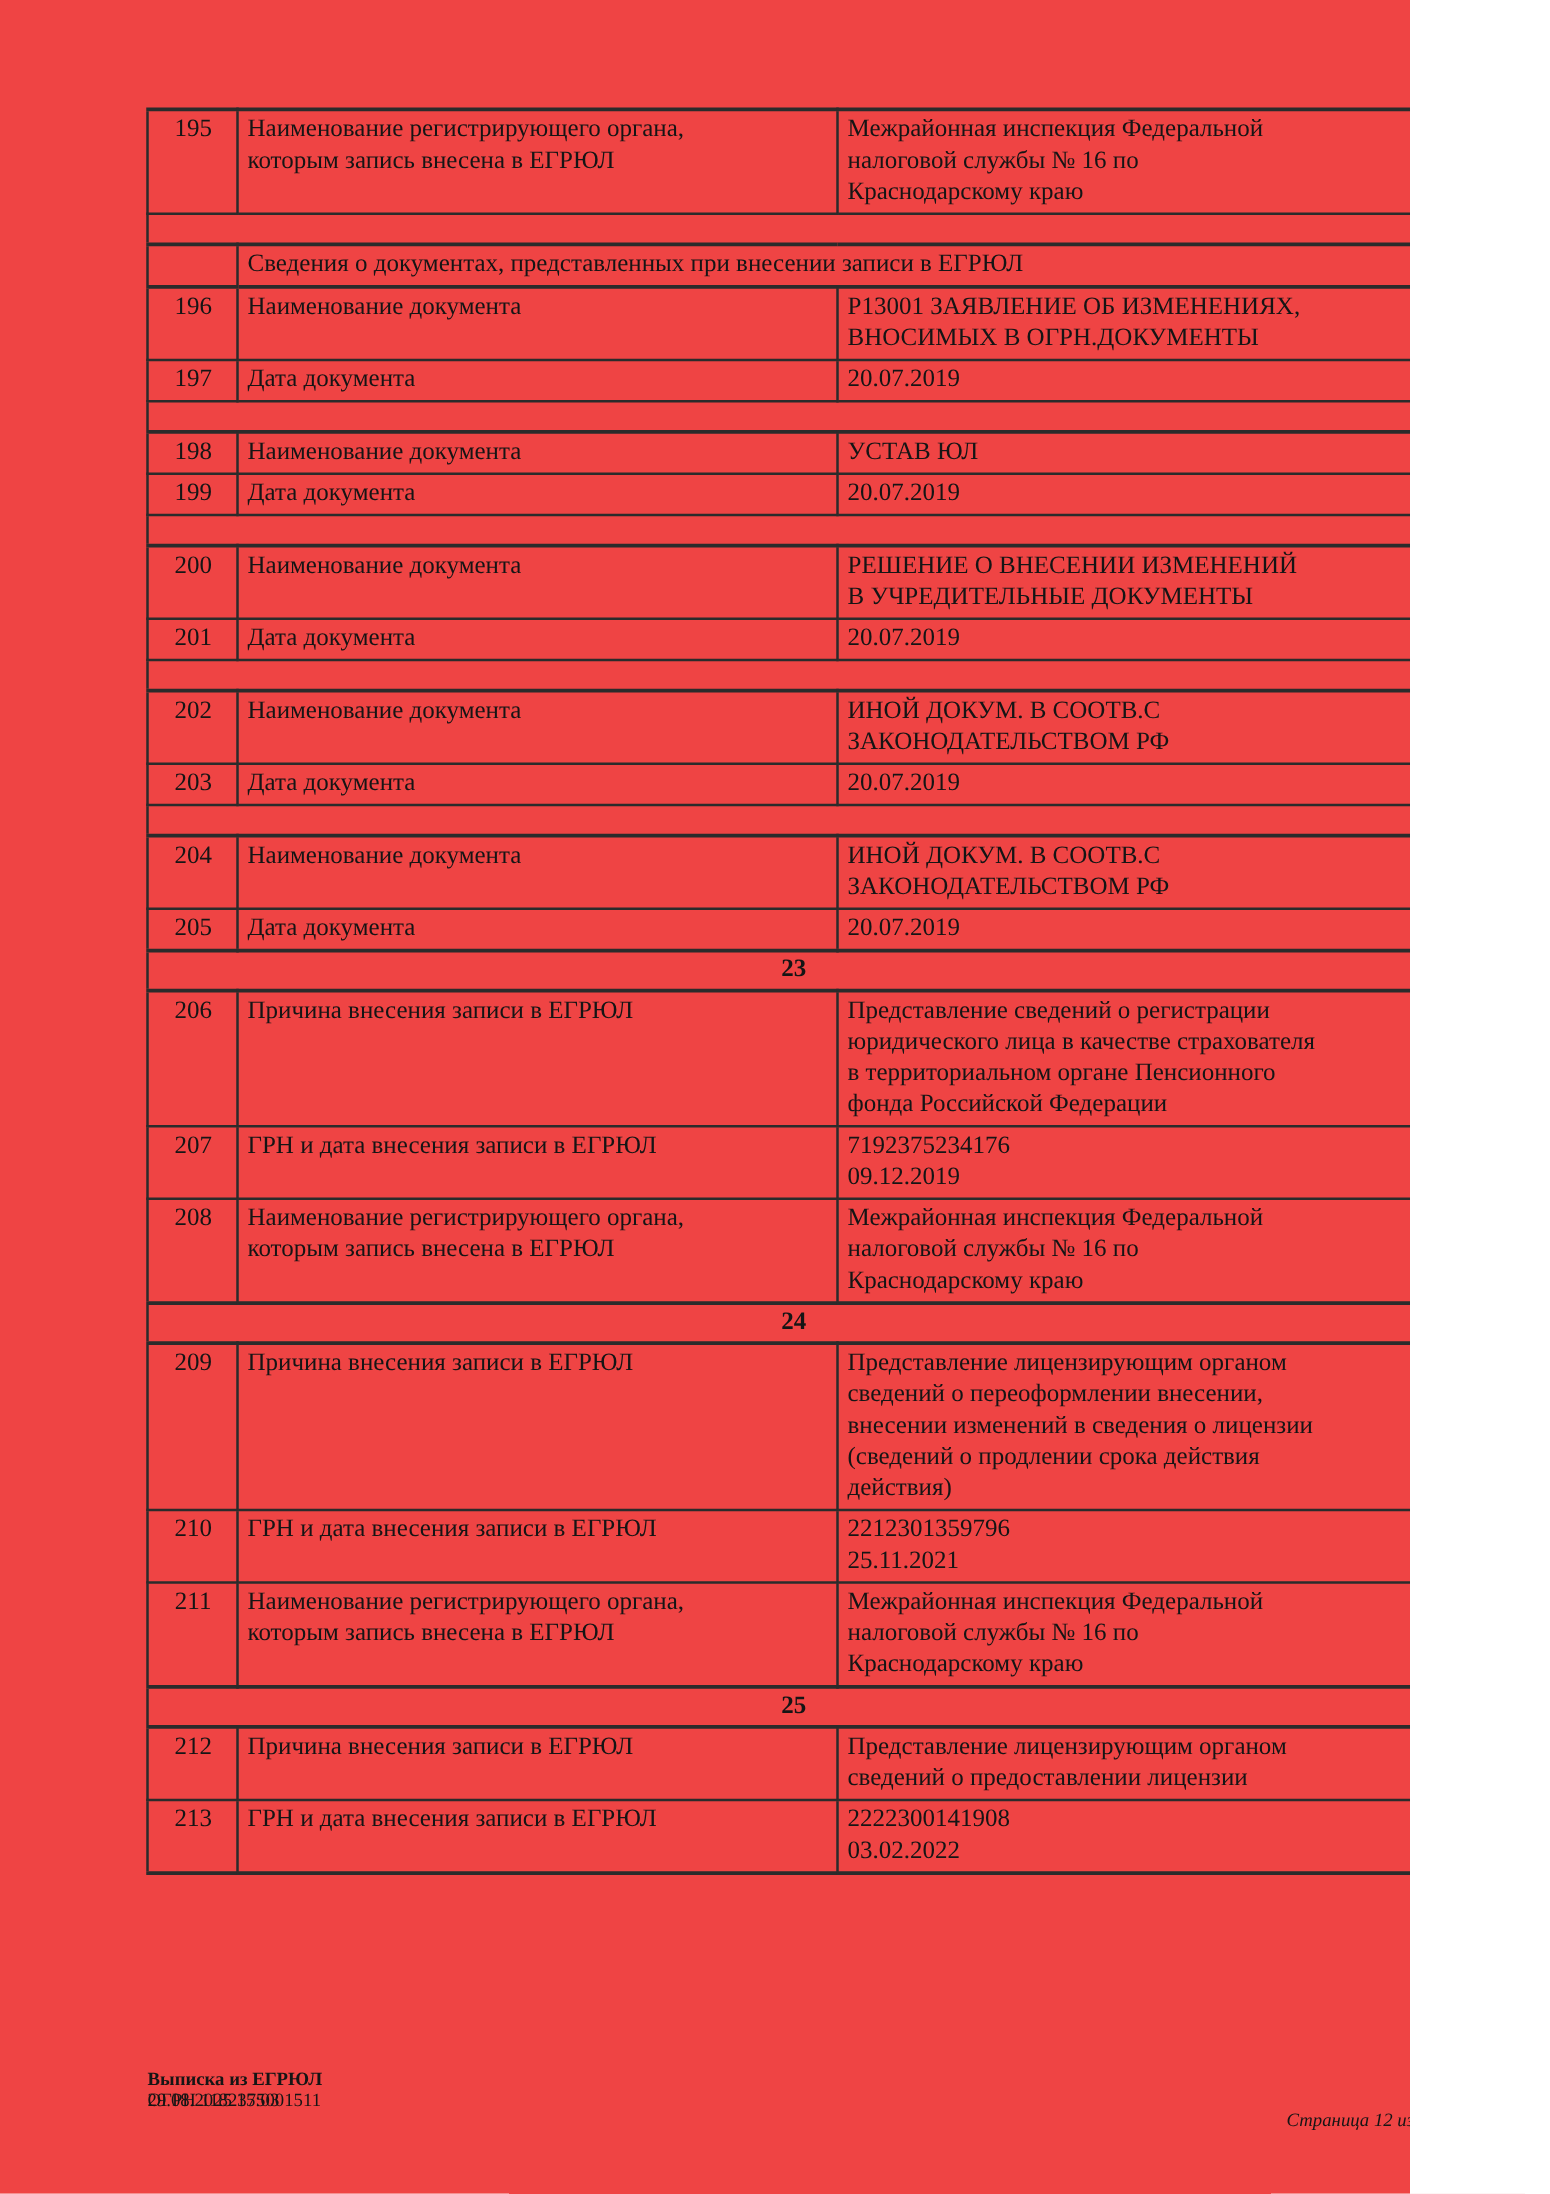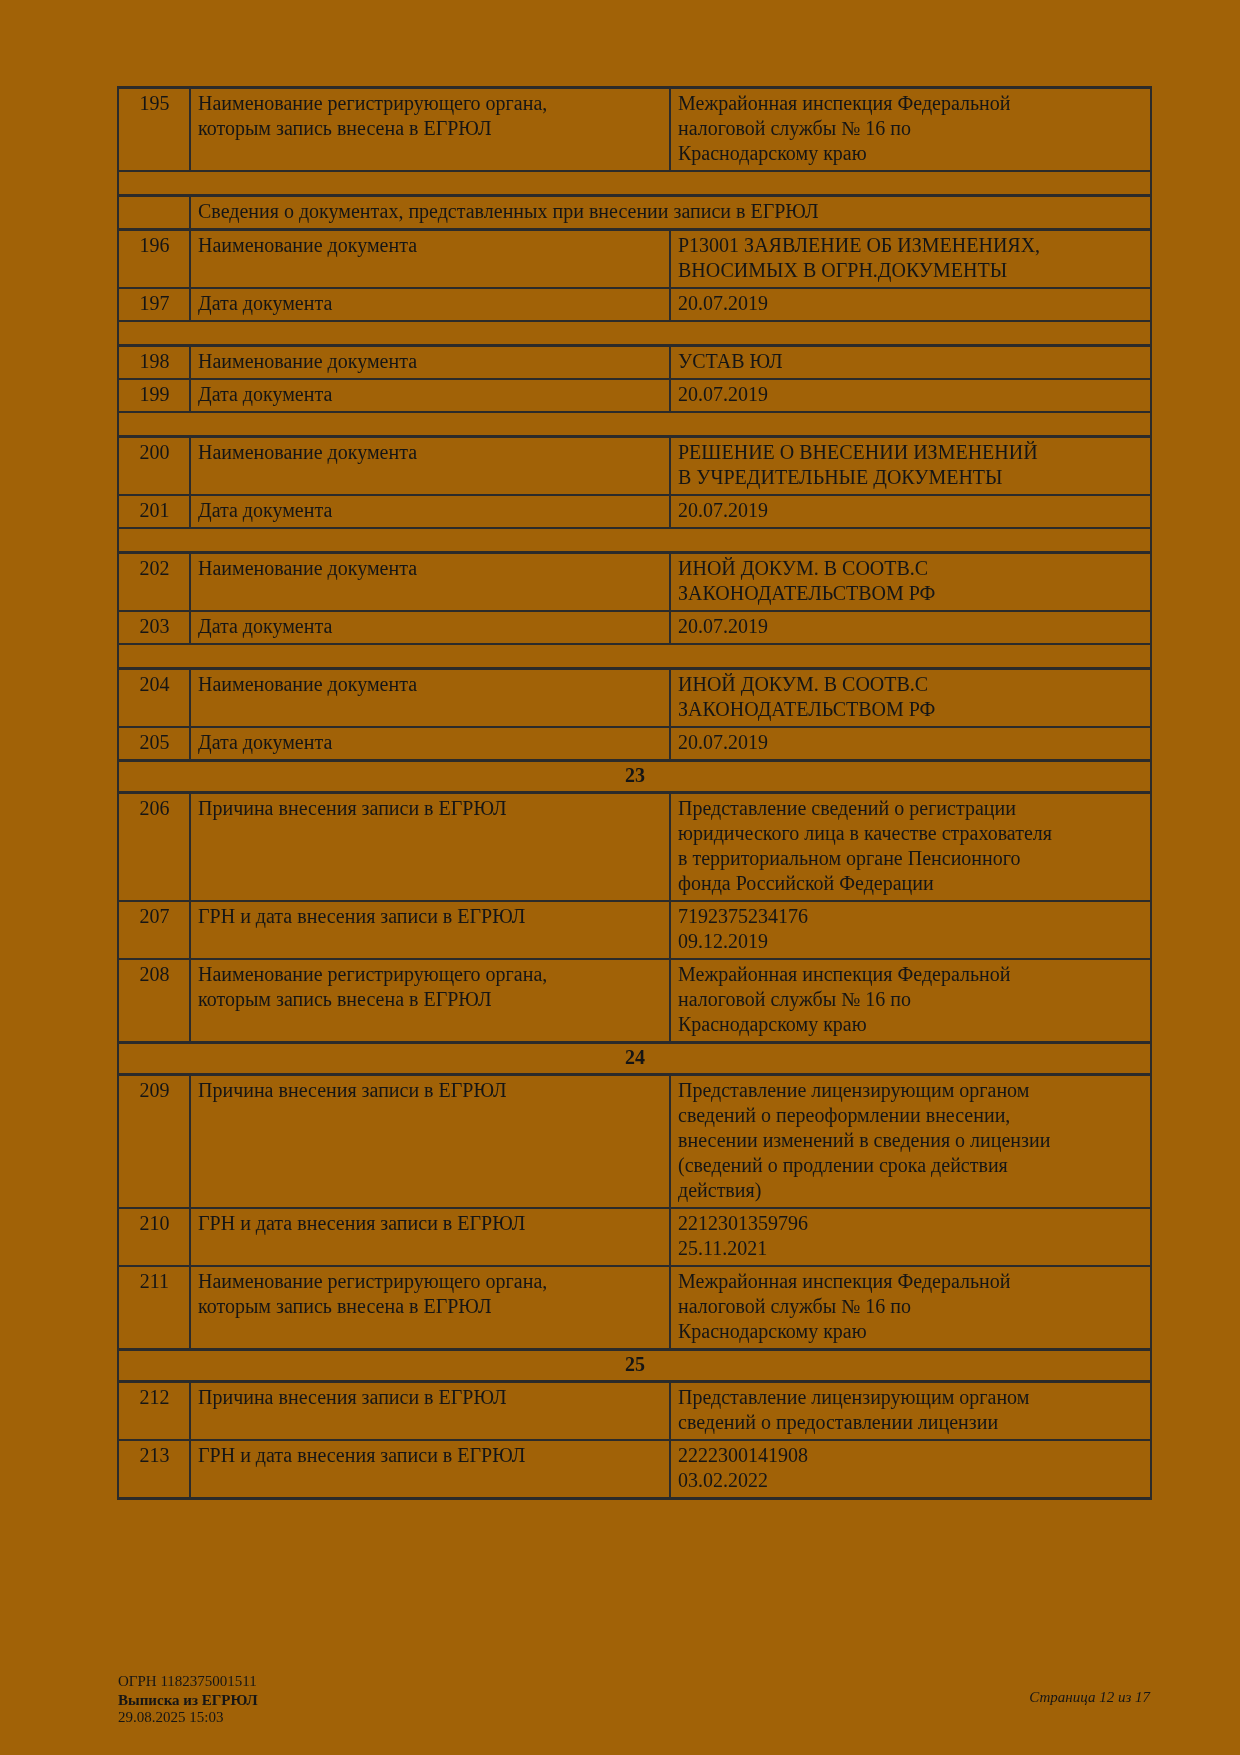--- a/index.html
+++ b/index.html
@@ -4,23 +4,23 @@
 <style>
   html, body {
     margin: 0;
     padding: 0;
     background: #ffffff;
     font-family: "Liberation Serif", "DejaVu Serif", serif;
     color: #151515;
   }
   .page {
     position: relative;
-    width: 1240px;
+    width: 1128px;
     height: 1755px;
-    background: #a16207;
+    background: #ef4444;
     overflow: hidden;
   }
   table.doc-table {
     position: absolute;
     left: 117px;
     top: 86px;
     width: 1033px;
     border-collapse: collapse;
     table-layout: fixed;
     border: 2px solid #2b2b2b;
@@ -60,21 +60,21 @@
     margin-left: 48px;
   }
   .footer {
     position: absolute;
     left: 118px;
     top: 1656px;
     width: 1032px;
     font-size: 15px;
     line-height: 17px;
   }
-  .footer-left { position: absolute; left: 0; top: 0; margin-top: 36px; }
+  .footer-left { position: absolute; left: 0; top: 0; }
   .footer-doc-type { font-weight: bold; }
   .footer-center {
     position: absolute;
     left: 0;
     width: 100%;
     top: 17px;
   }
   .footer-right {
     position: absolute;
     right: 0;

